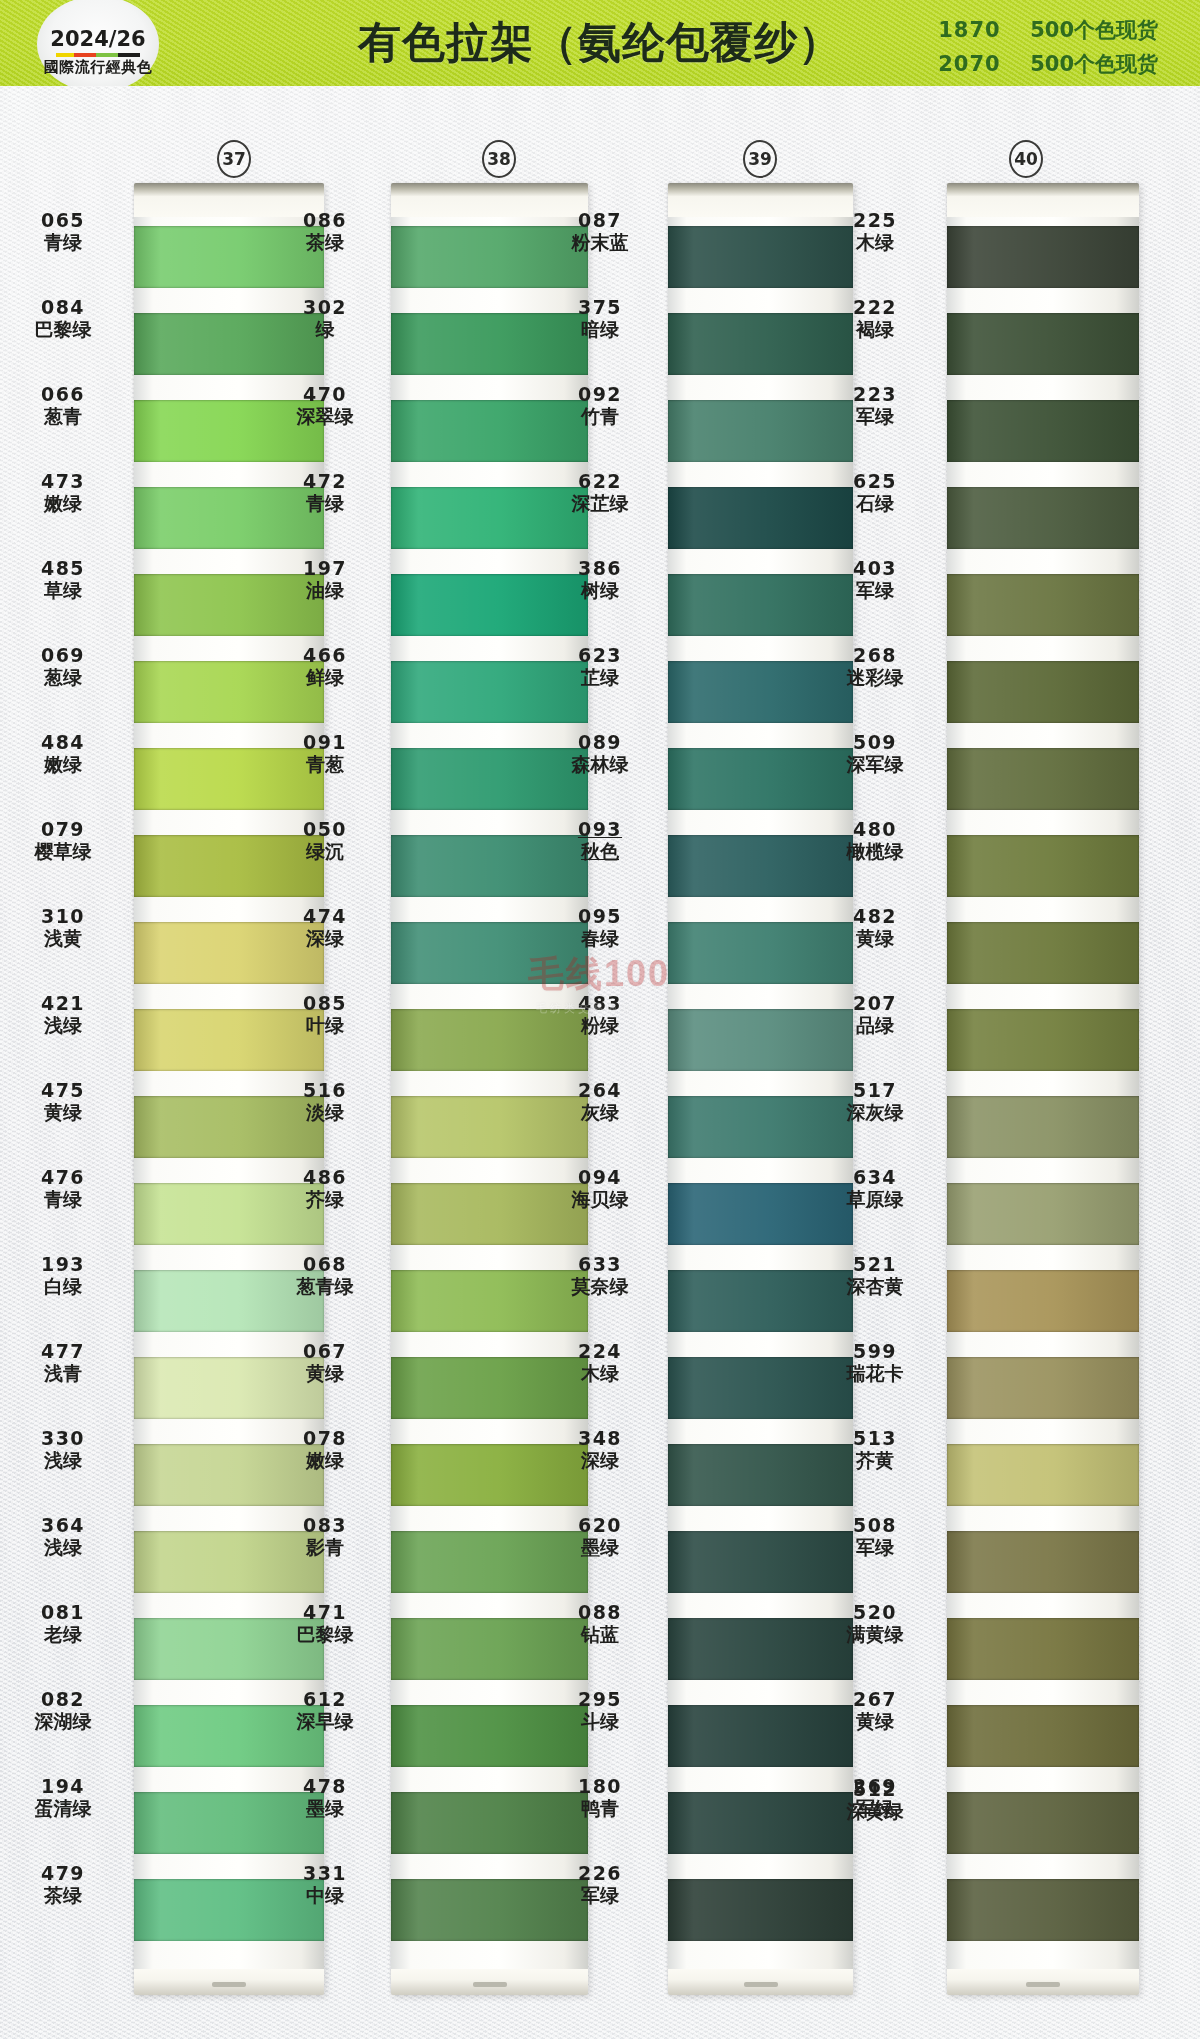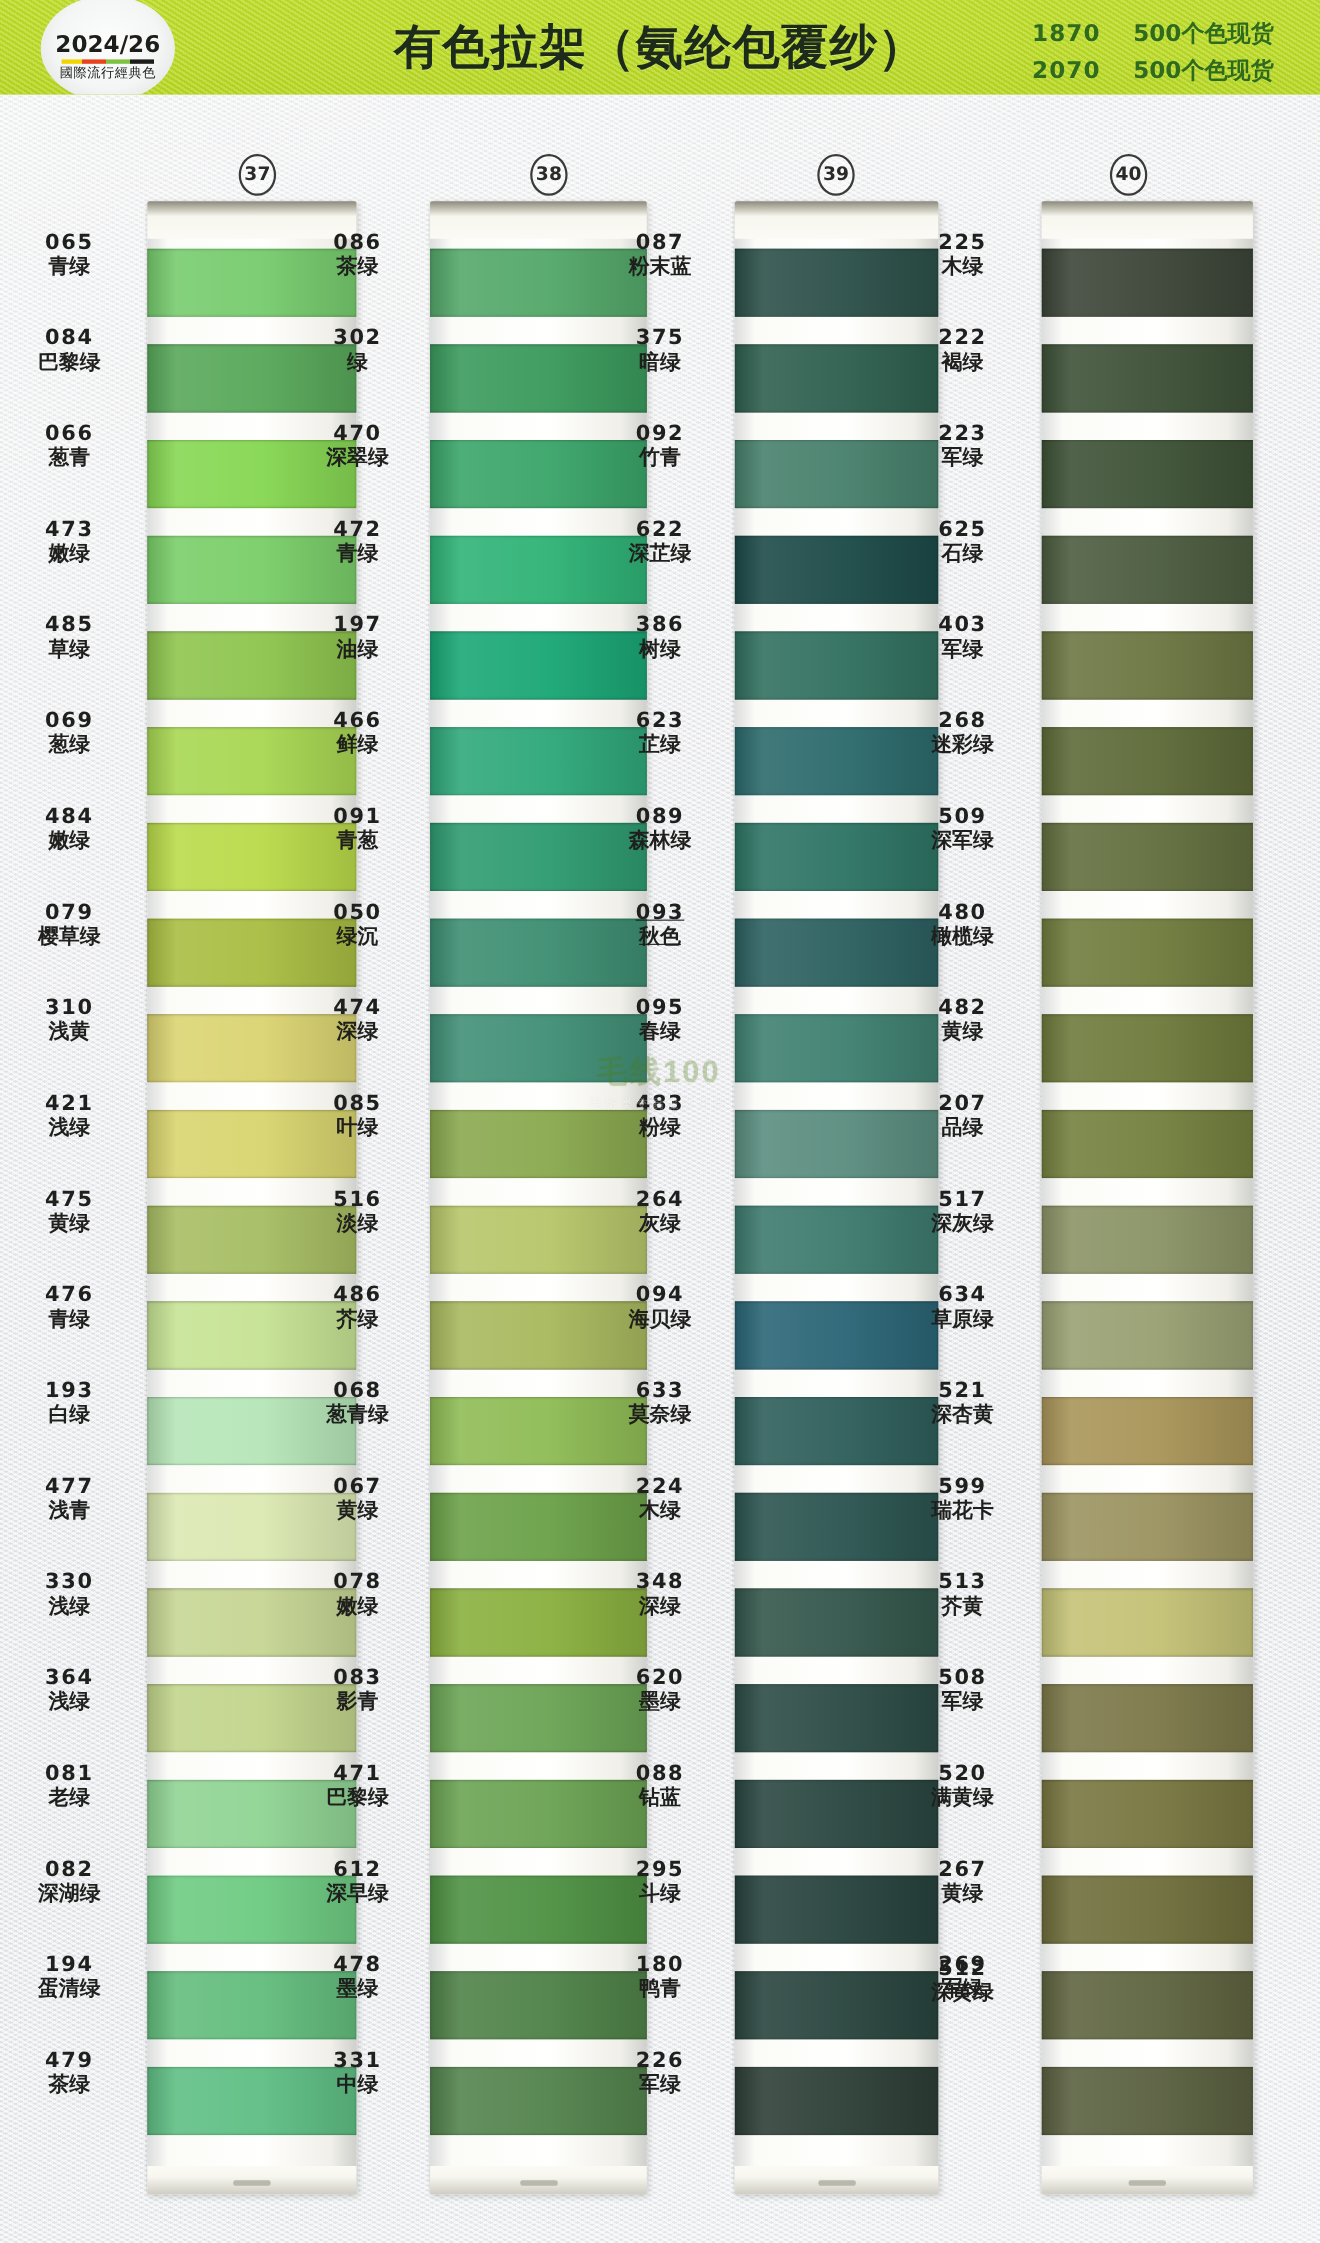--- a/index.html
+++ b/index.html
@@ -38,21 +38,21 @@
   #badge .yr{
     font-size:21px;font-weight:bold;letter-spacing:0px;color:#1d1d1b;
     font-family:"DejaVu Sans",sans-serif;line-height:1;
     margin-top:14px;
   }
   #badge .rule{
     width:84px;height:4px;margin:3px 0 2px 0;
     background:linear-gradient(90deg,#f0d500 0%,#f0d500 22%,#e8431f 22%,#e8431f 48%,#7ec242 48%,#7ec242 74%,#1d1d1b 74%,#1d1d1b 100%);
   }
   #badge .sub{
-    font-size:12px;font-weight:normal;color:#1d1d1b;letter-spacing:.5px;line-height:1;
+    font-size:15px;font-weight:bold;color:#1d1d1b;letter-spacing:.5px;line-height:1;
   }
   #title{
     position:absolute;left:0;top:0;width:1200px;height:86px;
     display:flex;align-items:center;justify-content:center;
     font-size:43px;font-weight:bold;color:#1d2b1a;letter-spacing:1px;
     text-shadow:0 1px 0 rgba(255,255,255,.25);
     pointer-events:none;
   }
   #spec{
     position:absolute;right:42px;top:16px;
@@ -122,21 +122,21 @@
     font-size:19px;font-weight:bold;letter-spacing:0px;display:block;margin-top:2px;
   }
 
   
   #watermark{
     position:absolute;left:474px;top:948px;width:250px;height:70px;
     display:flex;flex-direction:column;align-items:center;justify-content:center;
     opacity:.30;pointer-events:none;
   }
   #watermark .wm-main{
-    font-size:28px;font-weight:bold;color:#4d7c0f;letter-spacing:2px;
+    font-size:36px;font-weight:bold;color:#b91c1c;letter-spacing:2px;
     text-shadow:0 0 2px rgba(120,120,120,.5);
   }
   #watermark .wm-sub{
     font-size:11px;color:#ffffff;letter-spacing:3px;margin-top:2px;
     text-shadow:0 0 2px rgba(120,120,120,.5);
   }
 </style>
 </head>
 <body>
 

